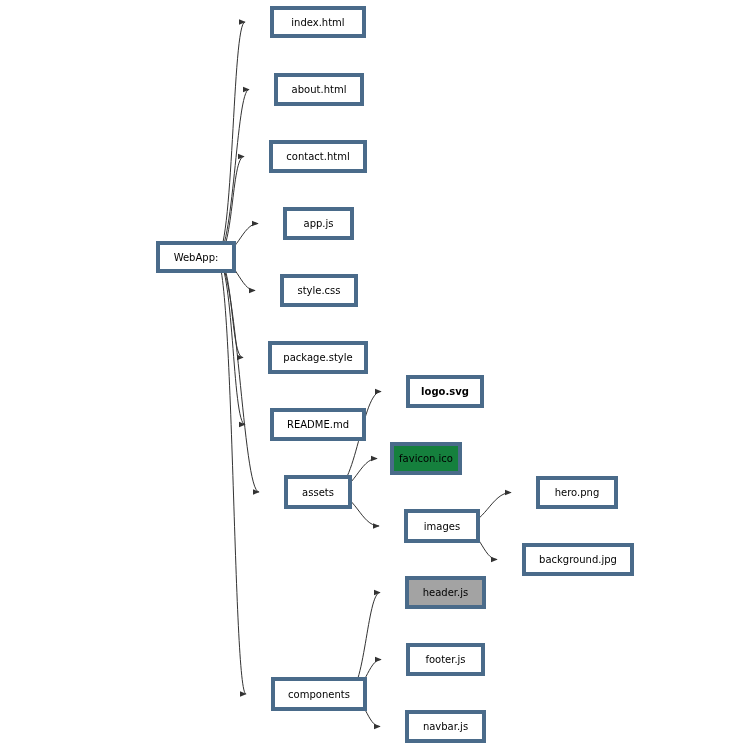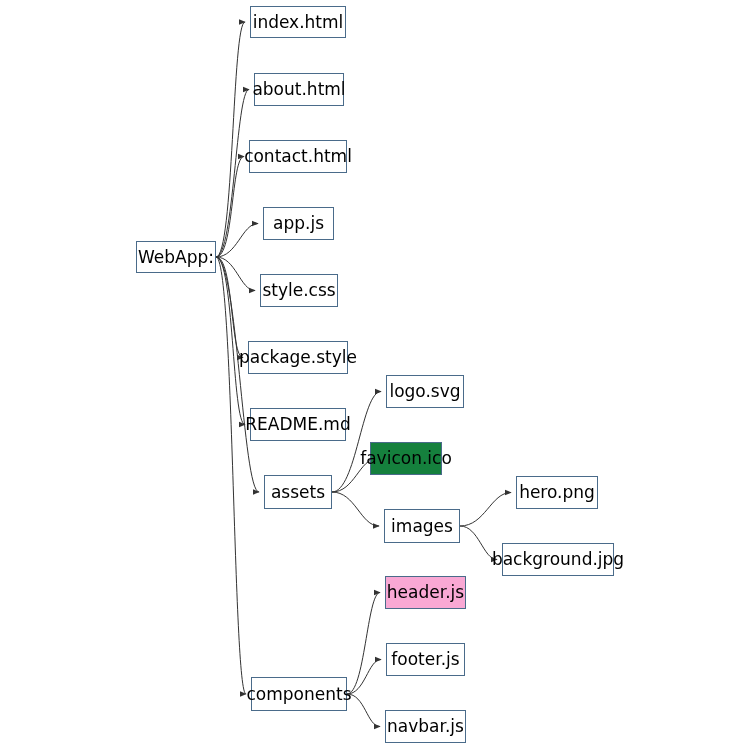--- a/index.html
+++ b/index.html
@@ -21,30 +21,31 @@
   #edges {
     position: absolute;
     left: 0;
     top: 0;
     width: 750px;
     height: 750px;
   }
   .node {
     position: absolute;
     box-sizing: border-box;
-    border: 1px solid #22c55e;
+    border: 4px solid #22c55e;
     background: #ffffff;
     color: #000000;
-    font-size: 17px;
+    font-size: 10px;
     display: flex;
     align-items: center;
     justify-content: center;
     text-align: center;
     line-height: 1.1;
     white-space: nowrap;
+    margin-left: 20px;
   }
 </style>
 </head>
 <body>
 
 <div id="diagram">
   <svg id="edges" viewBox="0 0 750 750">
       <defs>
         <marker id="arrow" viewBox="0 0 10 10" refX="9" refY="5" markerWidth="7" markerHeight="7" orient="auto-start-reverse">
           <path d="M 0 1 L 10 5 L 0 9 z" fill="#333333"></path>
@@ -88,39 +89,39 @@
     </div>
     <div class="node" style="left: 248px; top: 341px; width: 100px; height: 33px; border-color: rgb(74, 107, 138); background: rgb(255, 255, 255); color: rgb(0, 0, 0);">
       <span>package.style</span>
     </div>
     <div class="node" style="left: 250px; top: 408px; width: 96px; height: 33px; border-color: rgb(74, 107, 138); background: rgb(255, 255, 255); color: rgb(0, 0, 0);">
       <span>README.md</span>
     </div>
     <div class="node" style="left: 264px; top: 475px; width: 68px; height: 34px; border-color: rgb(74, 107, 138); background: rgb(255, 255, 255); color: rgb(0, 0, 0); align-items: center;">
       <span>assets</span>
     </div>
-    <div class="node" style="left: 386px; top: 375px; width: 78px; height: 33px; border-color: rgb(74, 107, 138); background: rgb(255, 255, 255); color: rgb(0, 0, 0);">
+    <div class="node" style="left: 386px; top: 375px; width: 78px; height: 33px; border-color: rgb(74, 107, 138); background: rgb(255, 255, 255); color: rgb(0, 0, 0); font-weight: bold;">
       <span>logo.svg</span>
     </div>
     <div class="node" style="left: 370px; top: 442px; width: 72px; height: 33px; border-color: rgb(74, 107, 138); background: #15803d; color: rgb(0, 0, 0);">
       <span>favicon.ico</span>
     </div>
     <div class="node" style="left: 384px; top: 509px; width: 76px; height: 34px; border-color: rgb(74, 107, 138); background: rgb(255, 255, 255); color: rgb(0, 0, 0);">
       <span>images</span>
     </div>
     <div class="node" style="left: 516px; top: 476px; width: 82px; height: 33px; border-color: rgb(74, 107, 138); background: rgb(255, 255, 255); color: rgb(0, 0, 0); text-align: center;">
       <span>hero.png</span>
     </div>
     <div class="node" style="left: 502px; top: 543px; width: 112px; height: 33px; border-color: rgb(74, 107, 138); background: rgb(255, 255, 255); color: rgb(0, 0, 0);">
       <span>background.jpg</span>
     </div>
     <div class="node" style="left: 251px; top: 677px; width: 96px; height: 34px; border-color: rgb(74, 107, 138); background: rgb(255, 255, 255); color: rgb(0, 0, 0); text-align: right;">
       <span>components</span>
     </div>
-    <div class="node" style="left: 385px; top: 576px; width: 81px; height: 33px; border-color: rgb(74, 107, 138); background: #f9a8d4; color: rgb(0, 0, 0);">
+    <div class="node" style="left: 385px; top: 576px; width: 81px; height: 33px; border-color: rgb(74, 107, 138); background: #a3a3a3; color: rgb(0, 0, 0);">
       <span>header.js</span>
     </div>
     <div class="node" style="left: 386px; top: 643px; width: 79px; height: 33px; border-color: rgb(74, 107, 138); background: rgb(255, 255, 255); color: rgb(0, 0, 0);">
       <span>footer.js</span>
     </div>
     <div class="node" style="left: 385px; top: 710px; width: 81px; height: 33px; border-color: rgb(74, 107, 138); background: rgb(255, 255, 255); color: rgb(0, 0, 0);">
       <span>navbar.js</span>
     </div>
   </div>
 

